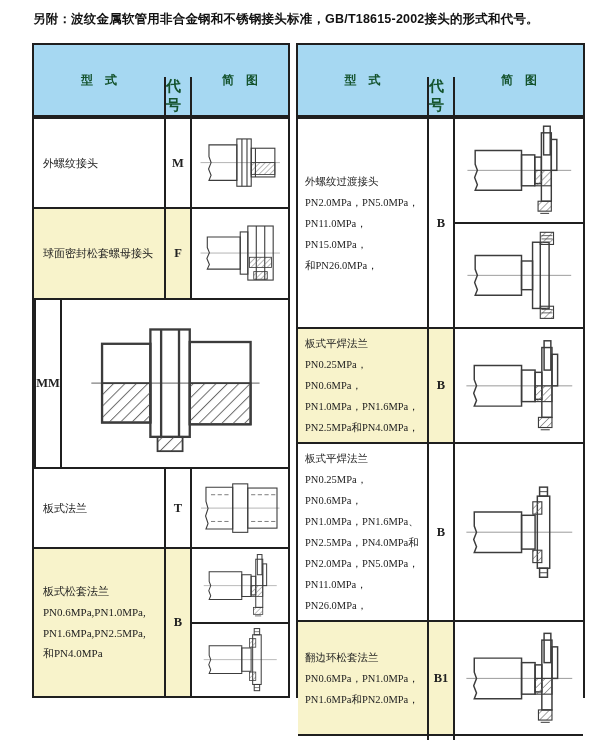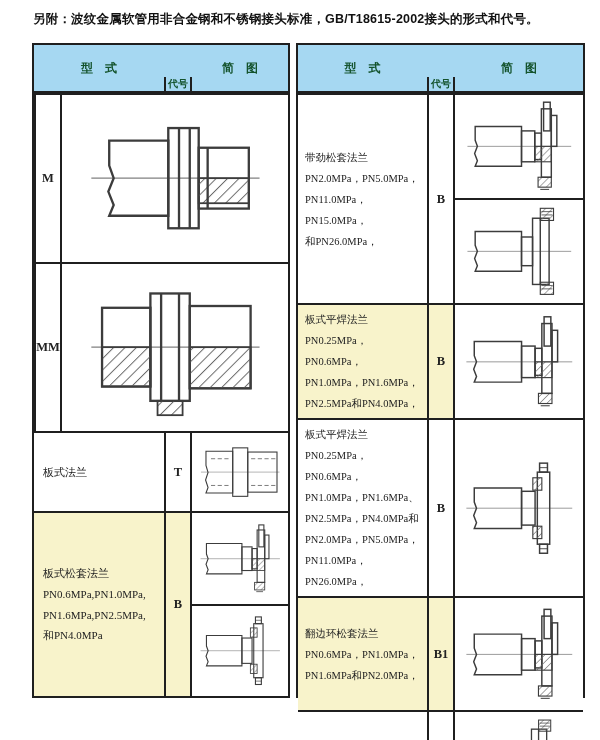--- a/index.html
+++ b/index.html
@@ -18,21 +18,21 @@
   .trow{display:flex;border-top:2px solid var(--bd);box-sizing:border-box;}
   .trow:first-of-type{border-top:none;}
   .td{box-sizing:border-box;}
   .type{display:flex;align-items:center;padding:4px 4px 4px 9px;font-size:11px;line-height:1.9;
         white-space:pre-line;color:#222;}
   .tbl-left .type{flex:0 0 130px;width:130px;}
   .tbl-right .type{flex:0 0 129px;width:129px;font-size:10.5px;line-height:2.0;padding-left:7px;}
   .code{flex:0 0 28px;display:flex;align-items:center;justify-content:center;
         border-left:2px solid var(--bd);border-right:2px solid var(--bd);
         font-weight:700;font-size:12.5px;color:#222;}
-  .th.code-h{flex:0 0 28px;border-left:2px solid var(--bd);border-right:2px solid var(--bd);font-size:10px;margin-top:32px;}
+  .th.code-h{flex:0 0 28px;border-left:2px solid var(--bd);border-right:2px solid var(--bd);font-size:15px;margin-top:32px;}
   .tbl-left .th.type-h{flex:0 0 130px;}
   .tbl-right .th.type-h{flex:0 0 129px;}
   .th.diag-h{flex:1;text-align:right;}
   .diag{flex:1;display:flex;flex-direction:column;background:#fff;}
   .dsub{flex:1;display:flex;align-items:center;justify-content:center;overflow:hidden;}
   .dsub + .dsub{border-top:2px solid var(--bd);}
   .dsub svg{width:88%;height:90%;display:block;}
   .hl{background:var(--yellow);}
 </style>
 </head>
@@ -43,20 +43,21 @@
   <div class="note">另附：波纹金属软管用非合金钢和不锈钢接头标准，GB/T18615-2002接头的形式和代号。</div>
 
   <div class="tbl tbl-left">
     <div class="thead">
       <div class="th type-h">型　式</div>
       <div class="th code-h">代号</div>
       <div class="th diag-h">简　图</div>
     </div>
 
     <div class="trow" style="flex:0 0 90px">
+      <div class="td type">外螺纹接头</div>
       <div class="td code">M</div>
       <div class="td diag">
         <div class="dsub">
             <svg viewBox="0 0 100 84" preserveAspectRatio="xMidYMid meet">
               <defs>
                 <pattern id="hx" width="4.5" height="4.5" patternUnits="userSpaceOnUse" patternTransform="rotate(45)">
                   <line x1="0" y1="0" x2="0" y2="4.5" stroke="#6a6a6a" stroke-width="1.1"></line>
                 </pattern>
               </defs>
               <g stroke="#3c3c3c" stroke-width="1.3" fill="none" stroke-linejoin="miter">
@@ -67,20 +68,45 @@
                 <line x1="58" y1="14" x2="58" y2="70"></line>
                 <rect x="63" y="25" width="28" height="34"></rect>
                 <rect x="63" y="42" width="28" height="14" fill="url(#hx)" stroke-width="1"></rect>
                 <line x1="68" y1="25" x2="68" y2="59"></line>
               </g>
             </svg>
           </div>
       </div>
     </div>
 
+    <div class="trow" style="flex:0 0 91px">
+      <div class="td type hl">球面密封松套螺母接头</div>
+      <div class="td code hl">F</div>
+      <div class="td diag">
+        <div class="dsub">
+            <svg viewBox="0 0 100 84" preserveAspectRatio="xMidYMid meet">
+              <defs>
+                <pattern id="hx" width="4.5" height="4.5" patternUnits="userSpaceOnUse" patternTransform="rotate(45)">
+                  <line x1="0" y1="0" x2="0" y2="4.5" stroke="#6a6a6a" stroke-width="1.1"></line>
+                </pattern>
+              </defs>
+              <g stroke="#3c3c3c" stroke-width="1.3" fill="none" stroke-linejoin="miter">
+                <line x1="3" y1="42" x2="97" y2="42" stroke="#808080" stroke-width="0.7"></line>
+                <path d="M11,23 H50 V61 H11 l2.5,-5.5 -3,-7 3,-7 -2.5,-6 Z"></path>
+                <rect x="50" y="17" width="9" height="50"></rect>
+                <rect x="59" y="10" width="30" height="64"></rect>
+                <line x1="69" y1="10" x2="69" y2="74"></line>
+                <line x1="79" y1="10" x2="79" y2="74"></line>
+                <rect x="61" y="47" width="26" height="12" fill="url(#hx)" stroke-width="1"></rect>
+                <rect x="66" y="64" width="16" height="9" fill="url(#hx)" stroke-width="1"></rect>
+              </g>
+            </svg>
+          </div>
+      </div>
+    </div>
 
     <div class="trow" style="flex:0 0 90px">
       <div class="td code">MM</div>
       <div class="td diag">
         <div class="dsub">
             <svg viewBox="0 0 100 84" preserveAspectRatio="xMidYMid meet">
               <defs>
                 <pattern id="hx" width="4.5" height="4.5" patternUnits="userSpaceOnUse" patternTransform="rotate(45)">
                   <line x1="0" y1="0" x2="0" y2="4.5" stroke="#6a6a6a" stroke-width="1.1"></line>
                 </pattern>
@@ -179,21 +205,21 @@
   </div>
 
   <div class="tbl tbl-right">
     <div class="thead">
       <div class="th type-h">型　式</div>
       <div class="th code-h">代号</div>
       <div class="th diag-h">简　图</div>
     </div>
 
     <div class="trow" style="flex:0 0 210px">
-      <div class="td type">带劲松套法兰
+      <div class="td type">外螺纹过渡接头
 PN2.0MPa，PN5.0MPa，
 PN11.0MPa，PN15.0MPa，
 和PN26.0MPa，</div>
       <div class="td code">B</div>
       <div class="td diag">
         <div class="dsub">
             <svg viewBox="0 0 100 84" preserveAspectRatio="xMidYMid meet">
               <defs>
                 <pattern id="hx" width="4.5" height="4.5" patternUnits="userSpaceOnUse" patternTransform="rotate(45)">
                   <line x1="0" y1="0" x2="0" y2="4.5" stroke="#6a6a6a" stroke-width="1.1"></line>

